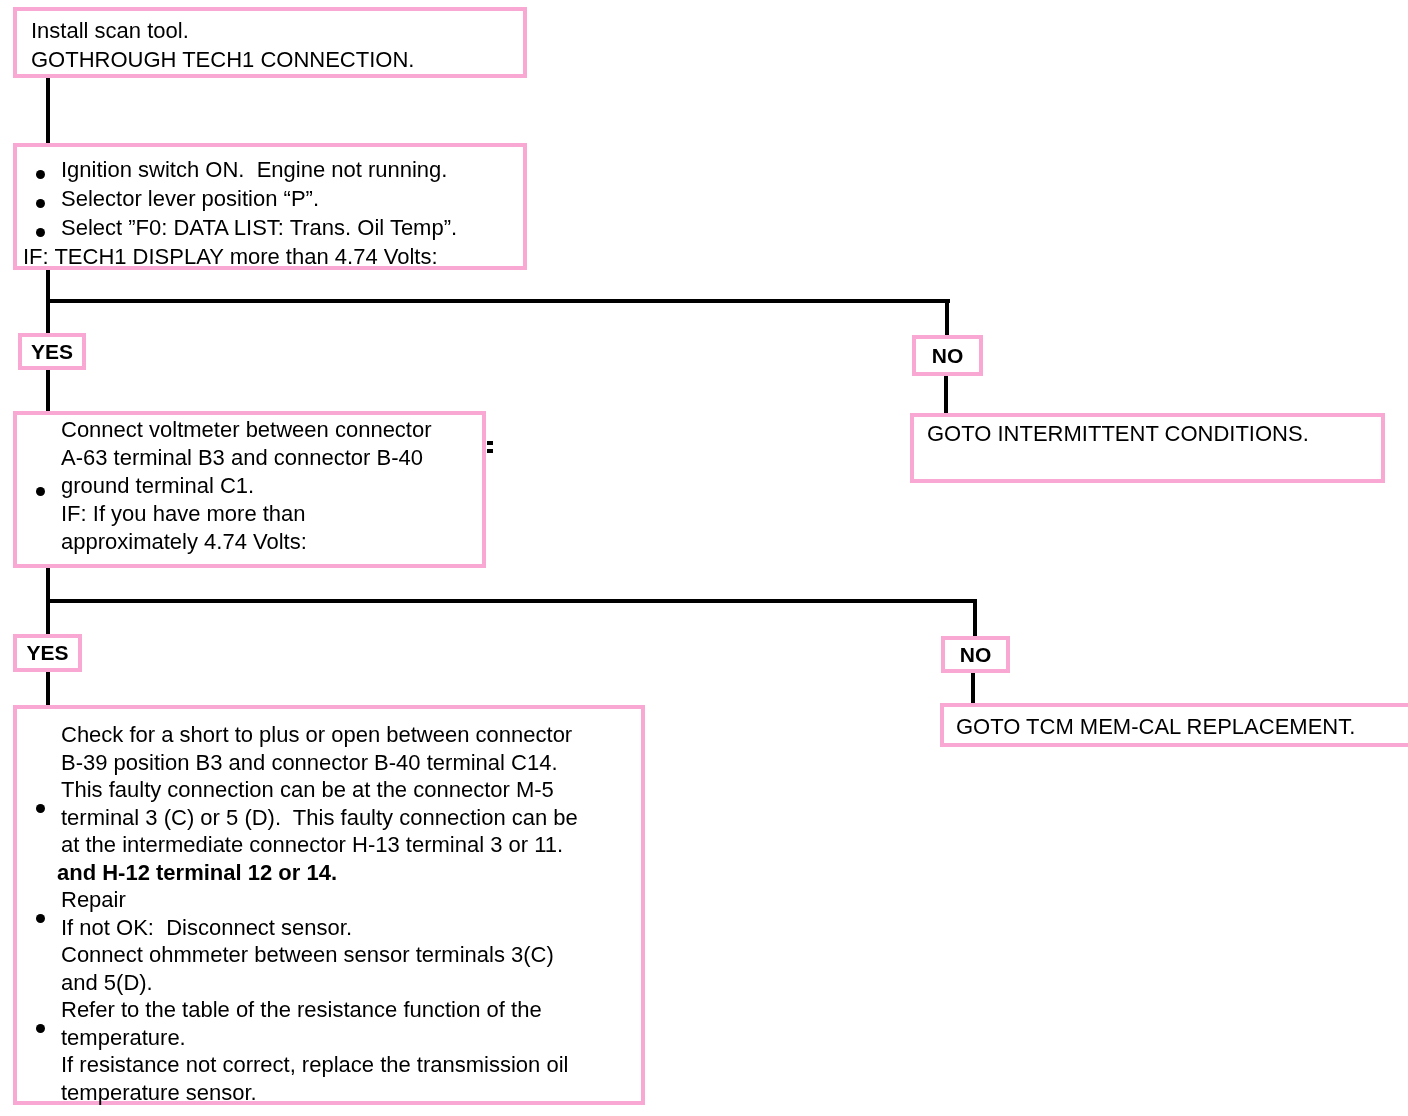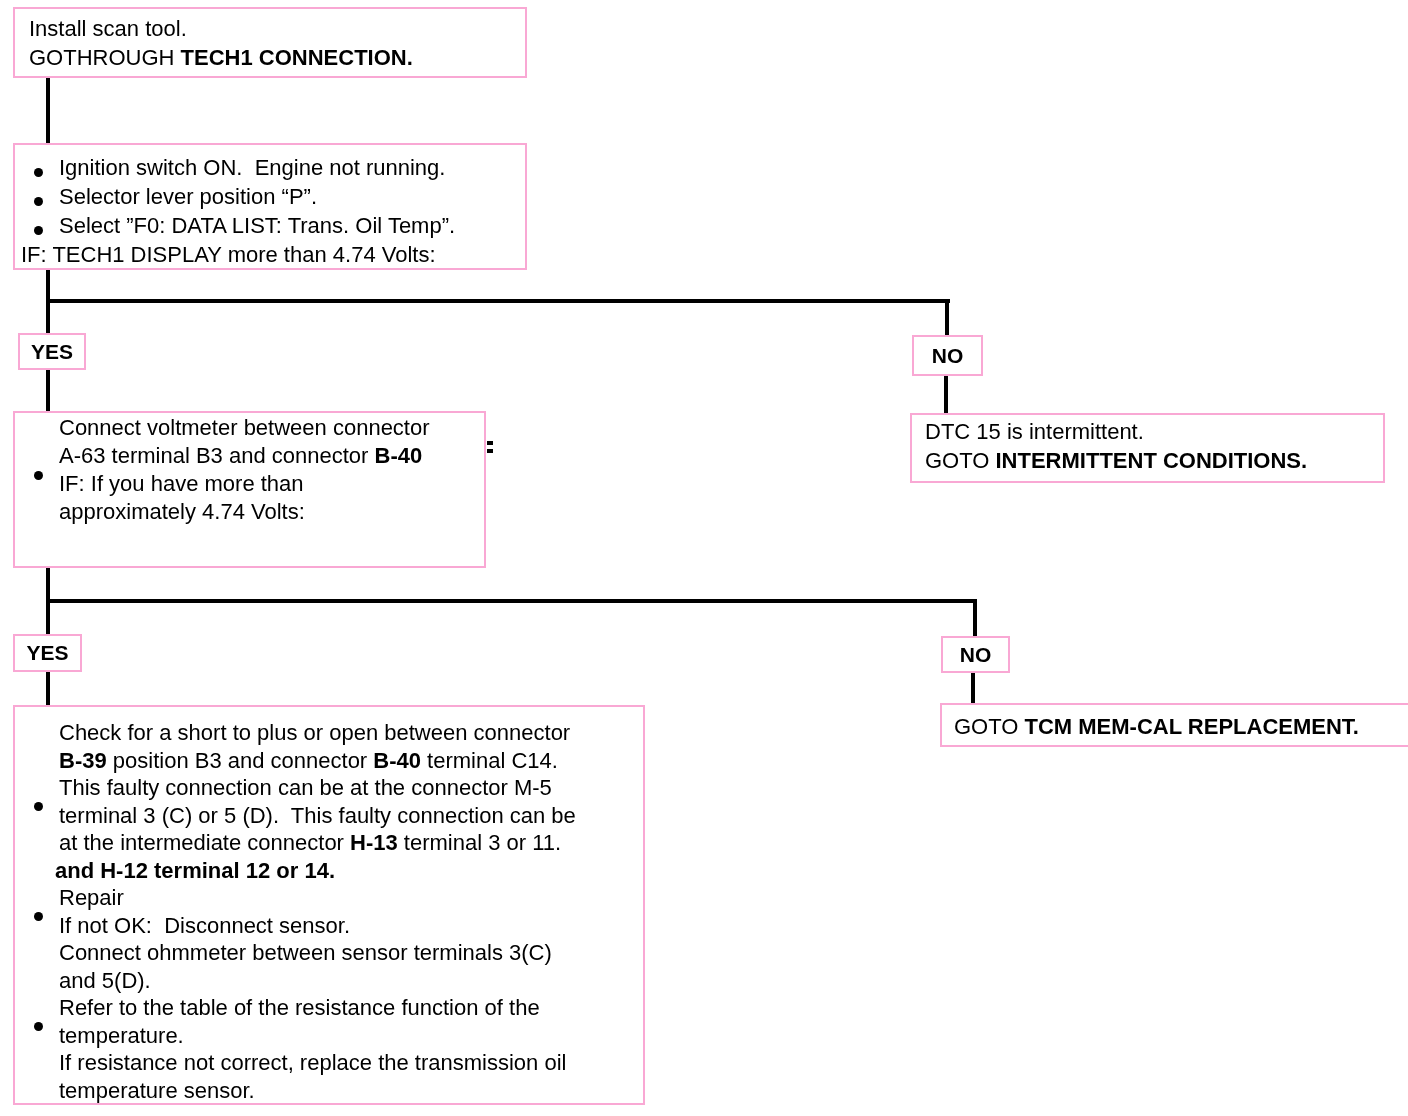--- a/index.html
+++ b/index.html
@@ -6,30 +6,30 @@
   .canvas{
     position:relative;
     width:1408px;height:1116px;
     background:#ffffff;
     font-family:"Liberation Sans", sans-serif;
     color:#000000;
     overflow:hidden;
   }
   .box{
     position:absolute;
-    border:2px solid #f9a8d4;
+    border:4px solid #f9a8d4;
     background:#fff;
     box-sizing:border-box;
     font-size:22px;
     line-height:28px;
   }
   .vline,.hline{position:absolute;background:#000;}
   .vline{width:4px;}
   .hline{height:4px;}
-  .b{font-weight:700;}
+  .b{font-weight:400;}
   .ln{white-space:nowrap;}
   .brow{display:flex;align-items:center;}
   .dot{
     flex:0 0 9px;width:9px;height:9px;border-radius:50%;
     background:#000;margin:10px 16px 0 19px;
   }
   .btext{white-space:nowrap;}
   
   .install{left:13px;top:7px;width:514px;height:71px;padding:5px 0 0 14px;line-height:29px;}
   
@@ -99,30 +99,30 @@
   <div class="box decision no1">
     <span>NO</span>
   </div>
 
   <div class="box voltmeter">
     <div class="brow">
       <span class="dot"></span>
       <div class="btext">
         <div class="ln">Connect voltmeter between connector</div>
         <div class="ln"><span>A-63 terminal B3 and connector </span><span class="b">B-40</span></div>
+        <div class="ln">ground terminal C1.</div>
         <div class="ln">IF: If you have more than</div>
         <div class="ln">approximately 4.74 Volts:</div>
       </div>
     </div>
   </div>
   <div class="artifact" style="left:487px;top:441px;width:6px;height:4px"></div>
   <div class="artifact" style="left:487px;top:449px;width:6px;height:4px"></div>
 
   <div class="box dtc">
-    <div class="ln">DTC 15 is intermittent.</div>
     <div class="ln"><span>GOTO </span><span class="b">INTERMITTENT CONDITIONS.</span></div>
   </div>
 
   <div class="box decision yes2">
     <span>YES</span>
   </div>
   <div class="box decision no2">
     <span>NO</span>
   </div>
 

